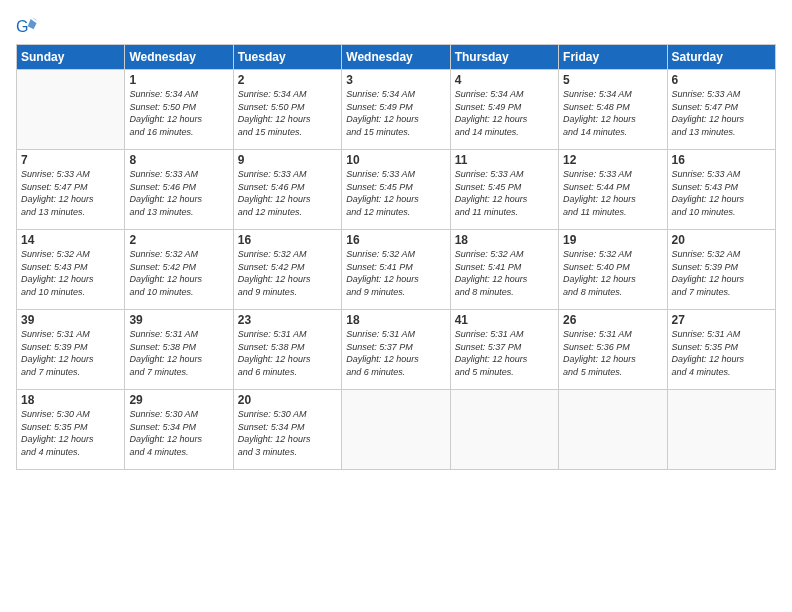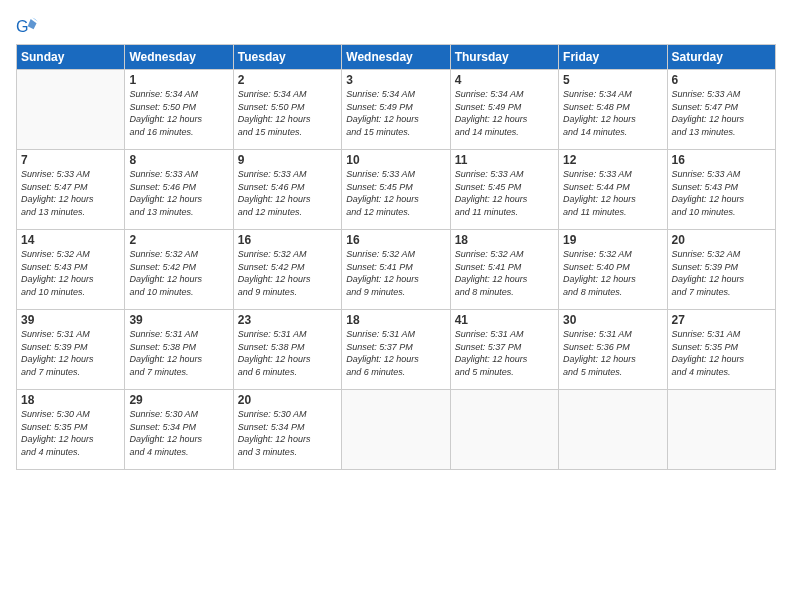--- a/index.html
+++ b/index.html
@@ -306,21 +306,21 @@
 and 6 minutes.</div>
           </td>
           <td>
             <span class="day-num">41</span>
             <div class="day-info" style="white-space: pre-line;">Sunrise: 5:31 AM
 Sunset: 5:37 PM
 Daylight: 12 hours
 and 5 minutes.</div>
           </td>
           <td>
-            <span class="day-num">30</span>
+            <span class="day-num">26</span>
             <div class="day-info" style="white-space: pre-line;">Sunrise: 5:31 AM
 Sunset: 5:36 PM
 Daylight: 12 hours
 and 5 minutes.</div>
           </td>
           <td>
             <span class="day-num">27</span>
             <div class="day-info" style="white-space: pre-line;">Sunrise: 5:31 AM
 Sunset: 5:35 PM
 Daylight: 12 hours

